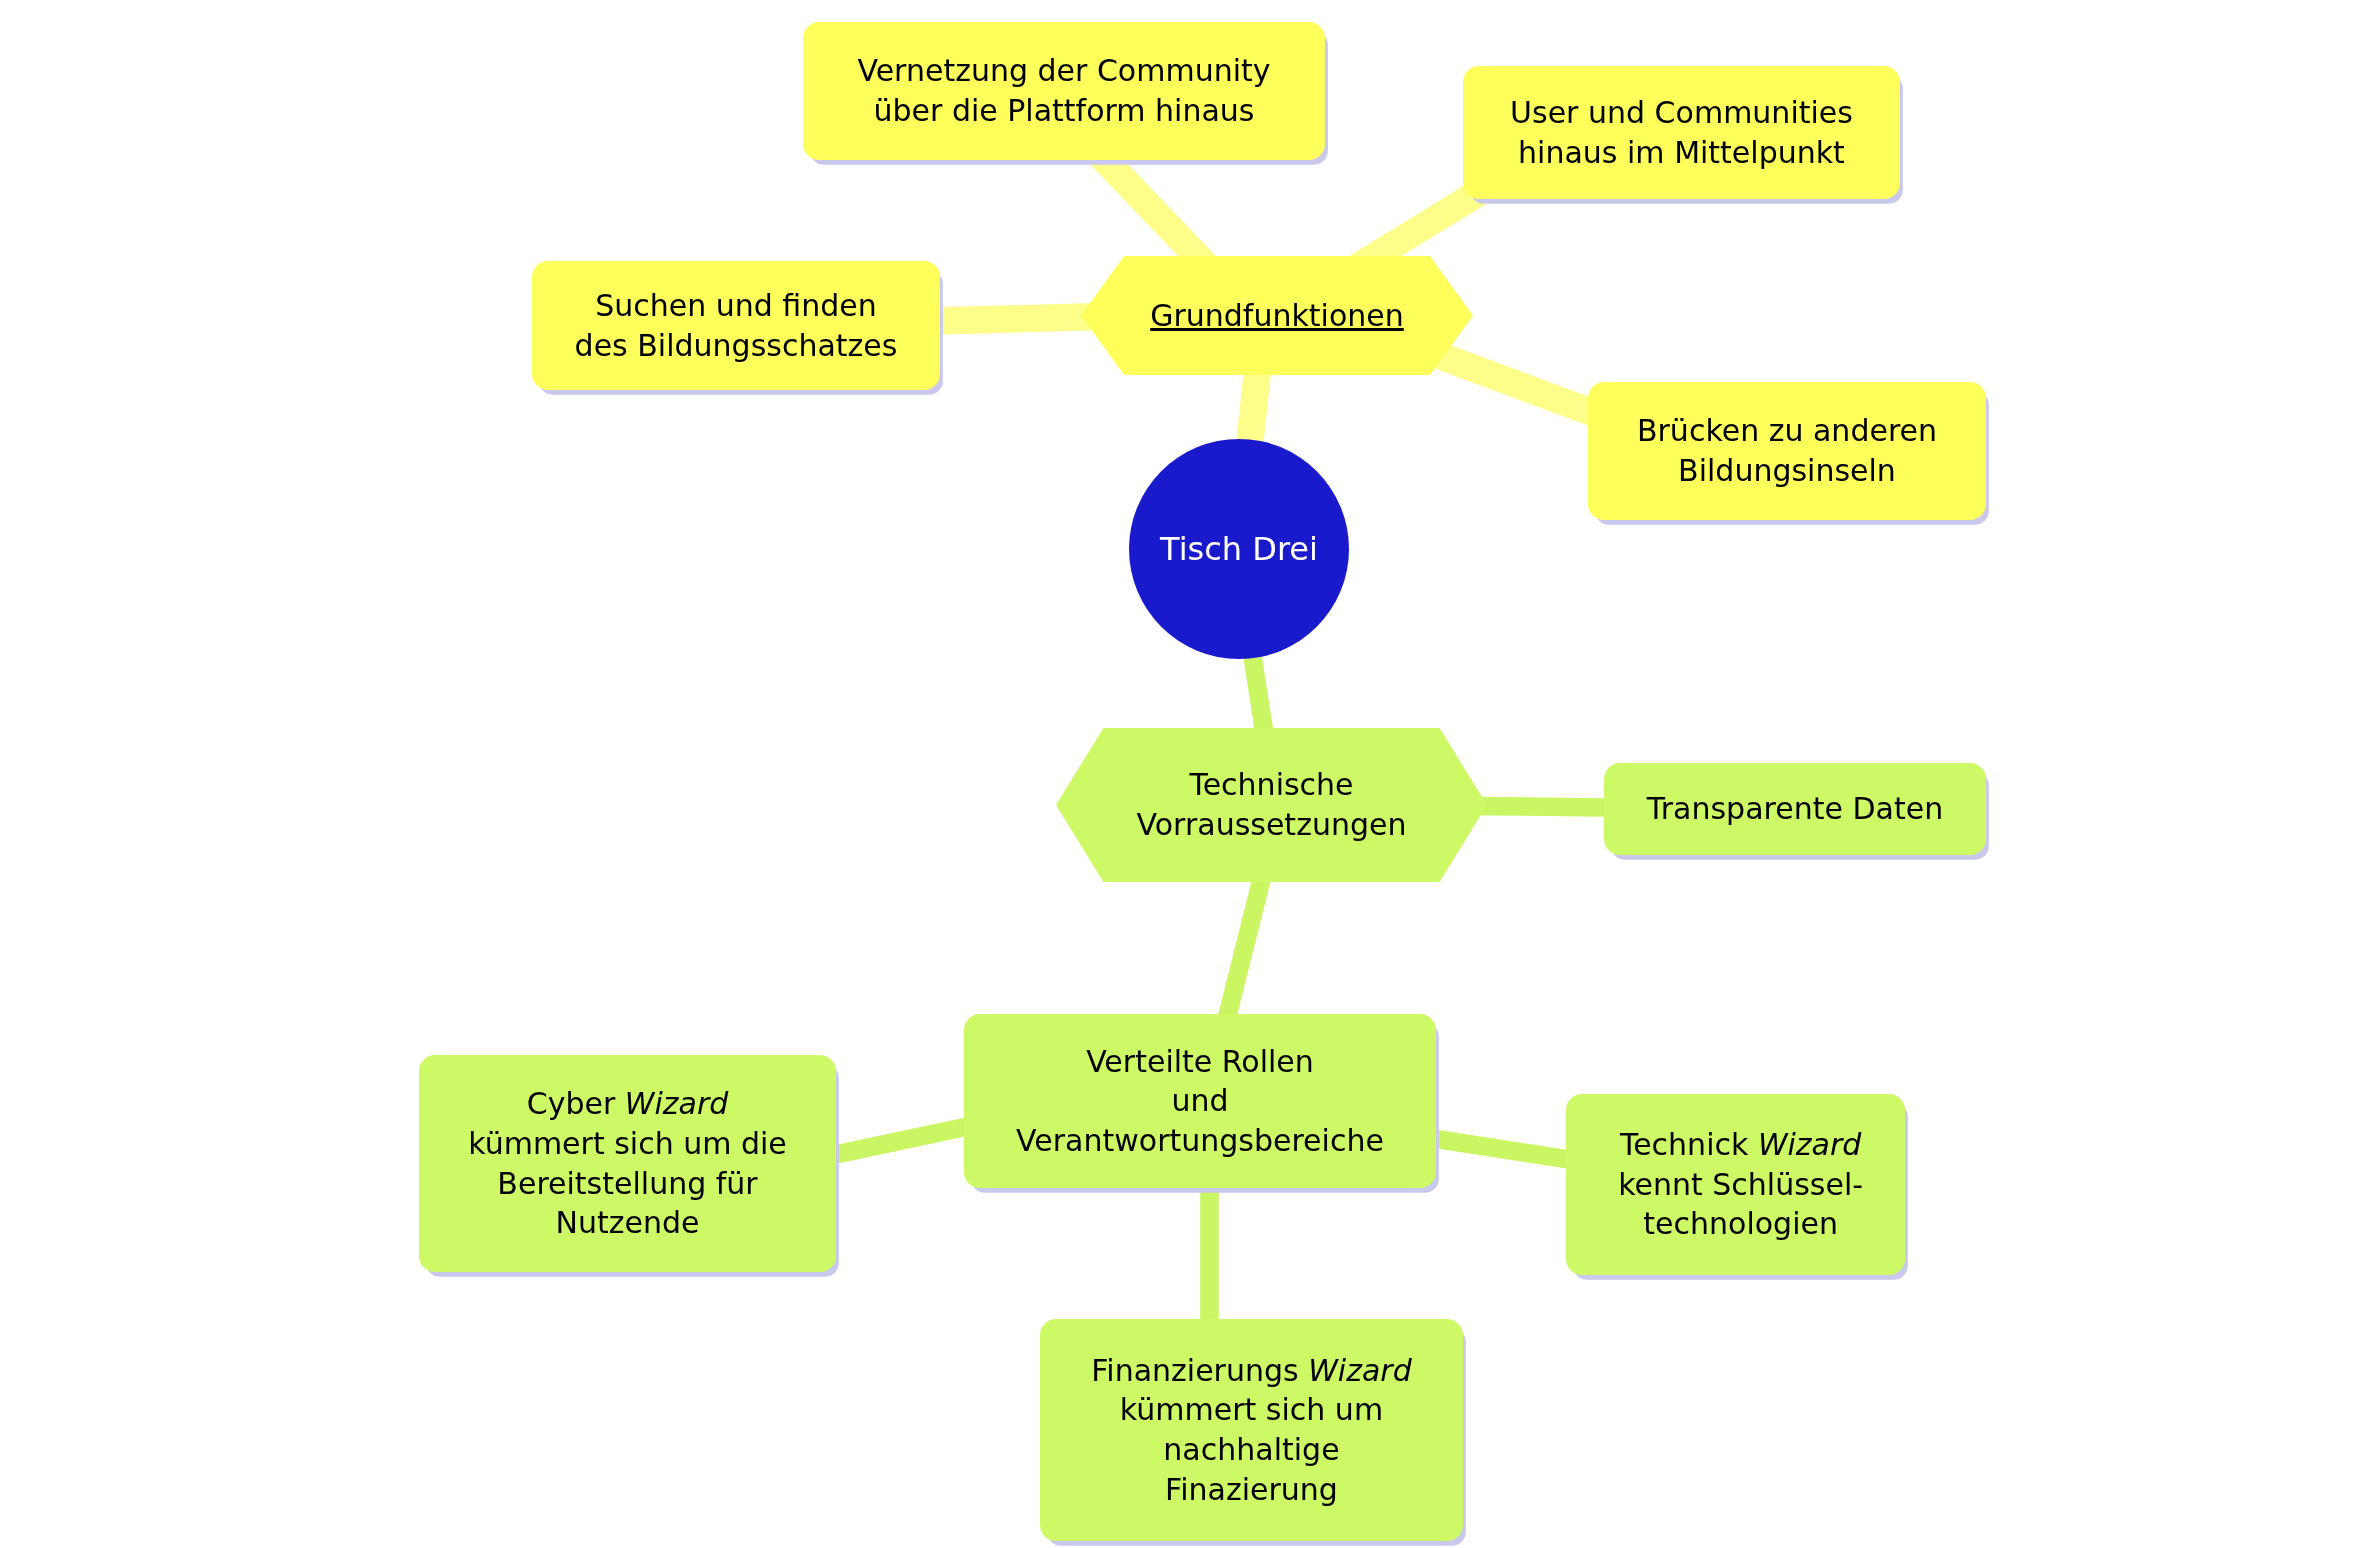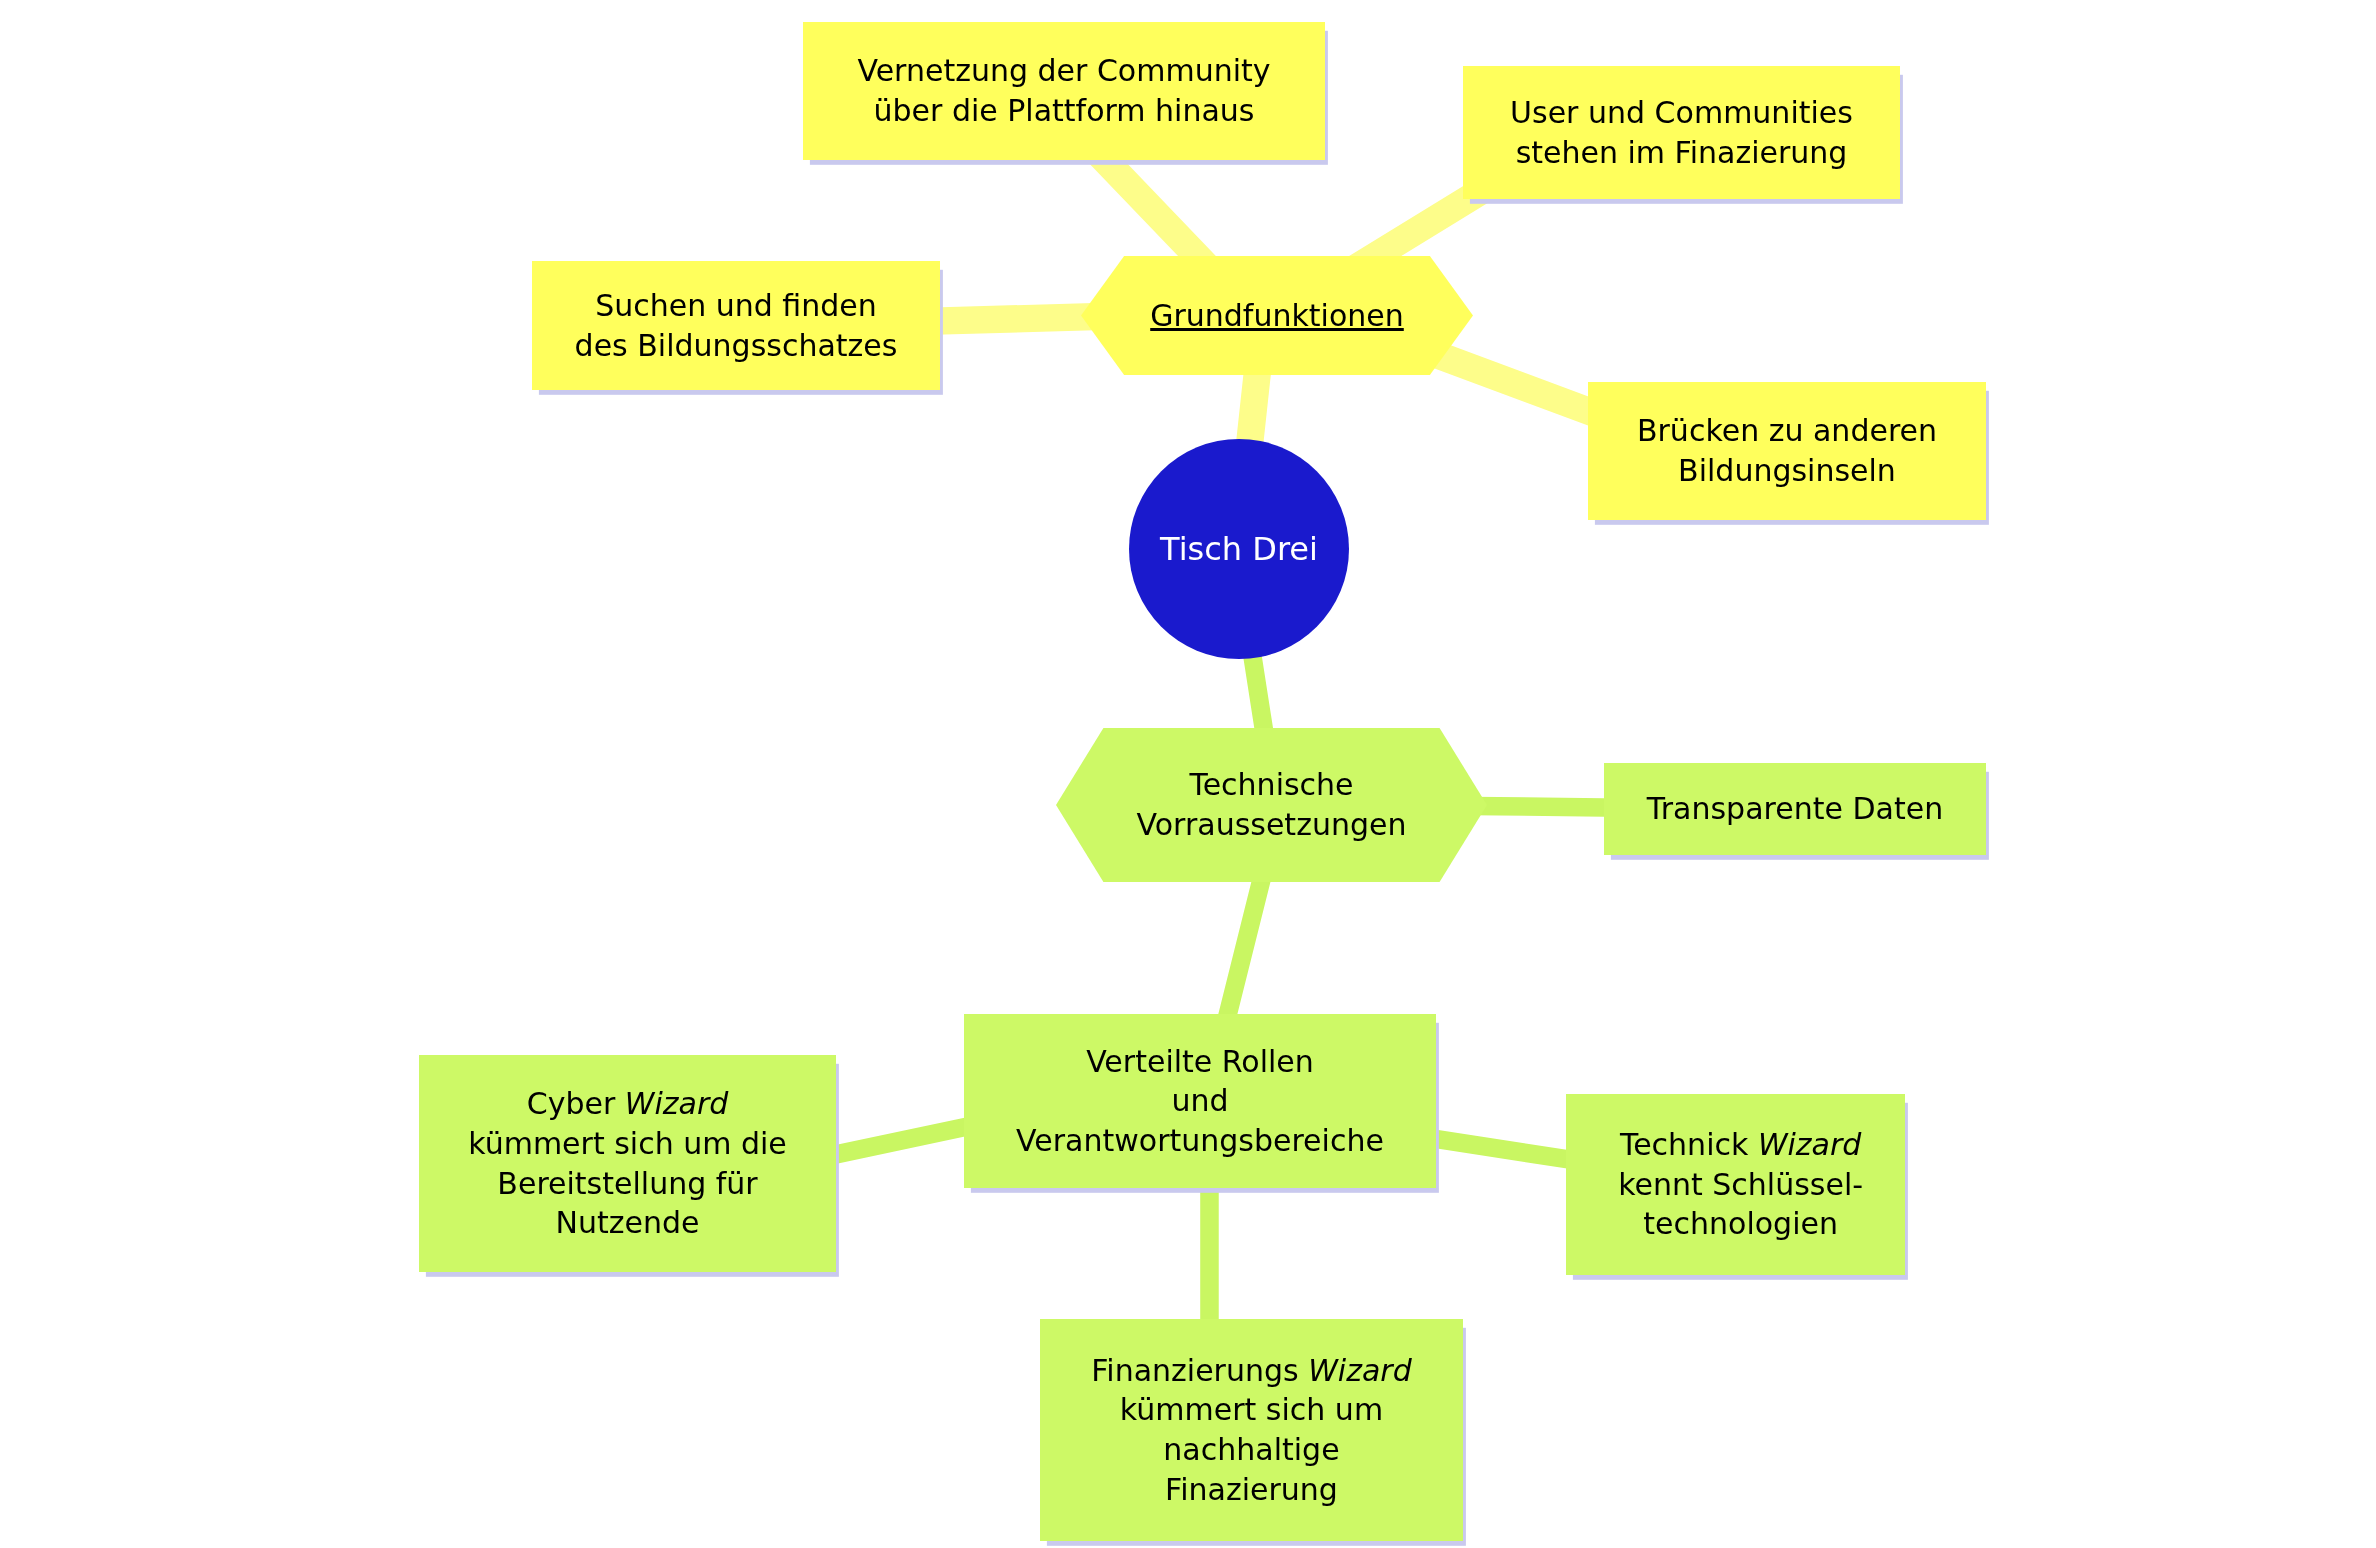--- a/index.html
+++ b/index.html
@@ -37,20 +37,21 @@
     font-size: 30px;
     line-height: 1.32;
     white-space: pre-line;
     box-sizing: border-box;
     padding: 5.9px 13.7px;
   }
   .node em { font-style: italic; }
 
   .rect {
     box-shadow: 4.9px 6.8px 0 -2px var(--shadow);
+    border-radius: 16px;
   }
   .yellow-node { background: var(--yellow-node); }
   .green-node  { background: var(--green-node); }
 
   .hexagon {
     clip-path: polygon(0% 50%, 11% 0%, 89% 0%, 100% 50%, 89% 100%, 11% 100%);
     box-shadow: none;
   }
 
   .center-circle {
@@ -93,21 +94,21 @@
     <line class="edge green" x1="1240" y1="1205" x2="1240" y2="1370"></line>
   </svg>
 
   <div class="node rect yellow-node n-vernetzung">
     <span>Vernetzung der Community
 über die Plattform hinaus</span>
   </div>
 
   <div class="node rect yellow-node n-user">
     <span>User und Communities
-stehen im Finazierung</span>
+hinaus im Mittelpunkt</span>
   </div>
 
   <div class="node rect yellow-node n-suchen">
     <span>Suchen und finden
 des Bildungsschatzes</span>
   </div>
 
   <div class="node yellow-node hexagon n-grund">
     <span>Grundfunktionen</span>
   </div>

